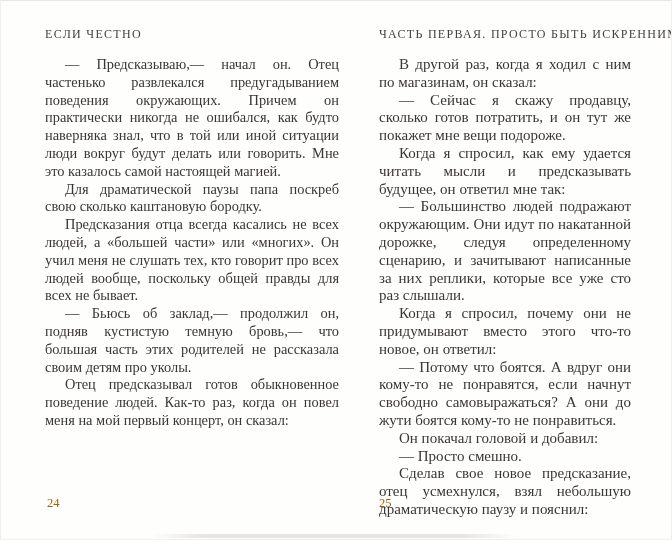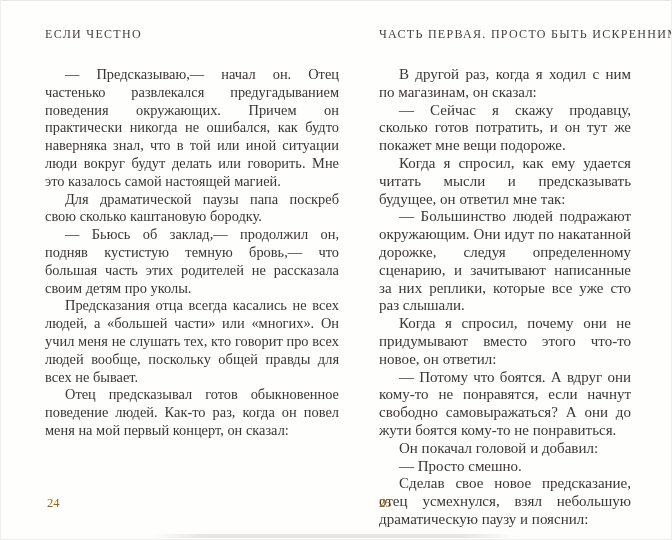--- a/index.html
+++ b/index.html
@@ -28,21 +28,21 @@
   .running-head {
     font-size: 12px;
     letter-spacing: 1.3px;
     color: #46413c;
     text-transform: uppercase;
     white-space: nowrap;
   }
   .page-left  .running-head { text-align: left; }
   .page-right .running-head { text-align: right; }
 
-  .body-text { margin-top: 24px; }
+  .body-text { margin-top: 14px; }
 
   .body-text p {
     margin: 0;
     text-indent: 20px;
     text-align: justify;
     color: #3a3633;
     line-height: 17.8px;
     hyphens: auto;
     -webkit-hyphens: auto;
   }
@@ -71,22 +71,22 @@
 </head>
 <body>
 
 <div class="spread">
 
   <div class="page page-left">
     <div class="running-head">ЕСЛИ ЧЕСТНО</div>
     <div class="body-text">
         <p>— Предсказываю,— начал он. Отец частенько развлекался предугадыванием поведения окружающих. Причем он практически никогда не ошибался, как будто наверняка знал, что в той или иной ситуации люди вокруг будут делать или говорить. Мне это казалось самой настоящей магией.</p>
         <p>Для драматической паузы папа поскреб свою сколько каштановую бородку.</p>
+        <p>Предсказания отца всегда касались не всех людей, а «большей части» или «многих». Он учил меня не слушать тех, кто говорит про всех людей вообще, поскольку общей правды для всех не бывает.</p>
         <p>— Бьюсь об заклад,— продолжил он, подняв кустистую темную бровь,— что большая часть этих родителей не рассказала своим детям про уколы.</p>
-        <p>Предсказания отца всегда касались не всех людей, а «большей части» или «многих». Он учил меня не слушать тех, кто говорит про всех людей вообще, поскольку общей правды для всех не бывает.</p>
         <p>Отец предсказывал готов обыкновенное поведение людей. Как-то раз, когда он повел меня на мой первый концерт, он сказал:</p>
       </div>
   </div>
 
   <div class="page page-right">
     <div class="running-head">ЧАСТЬ ПЕРВАЯ. ПРОСТО БЫТЬ ИСКРЕННИМ</div>
     <div class="body-text">
         <p>В другой раз, когда я ходил с ним по магазинам, он сказал:</p>
         <p>— Сейчас я скажу продавцу, сколько готов потратить, и он тут же покажет мне вещи подороже.</p>
         <p>Когда я спросил, как ему удается читать мысли и предсказывать будущее, он ответил мне так:</p>

